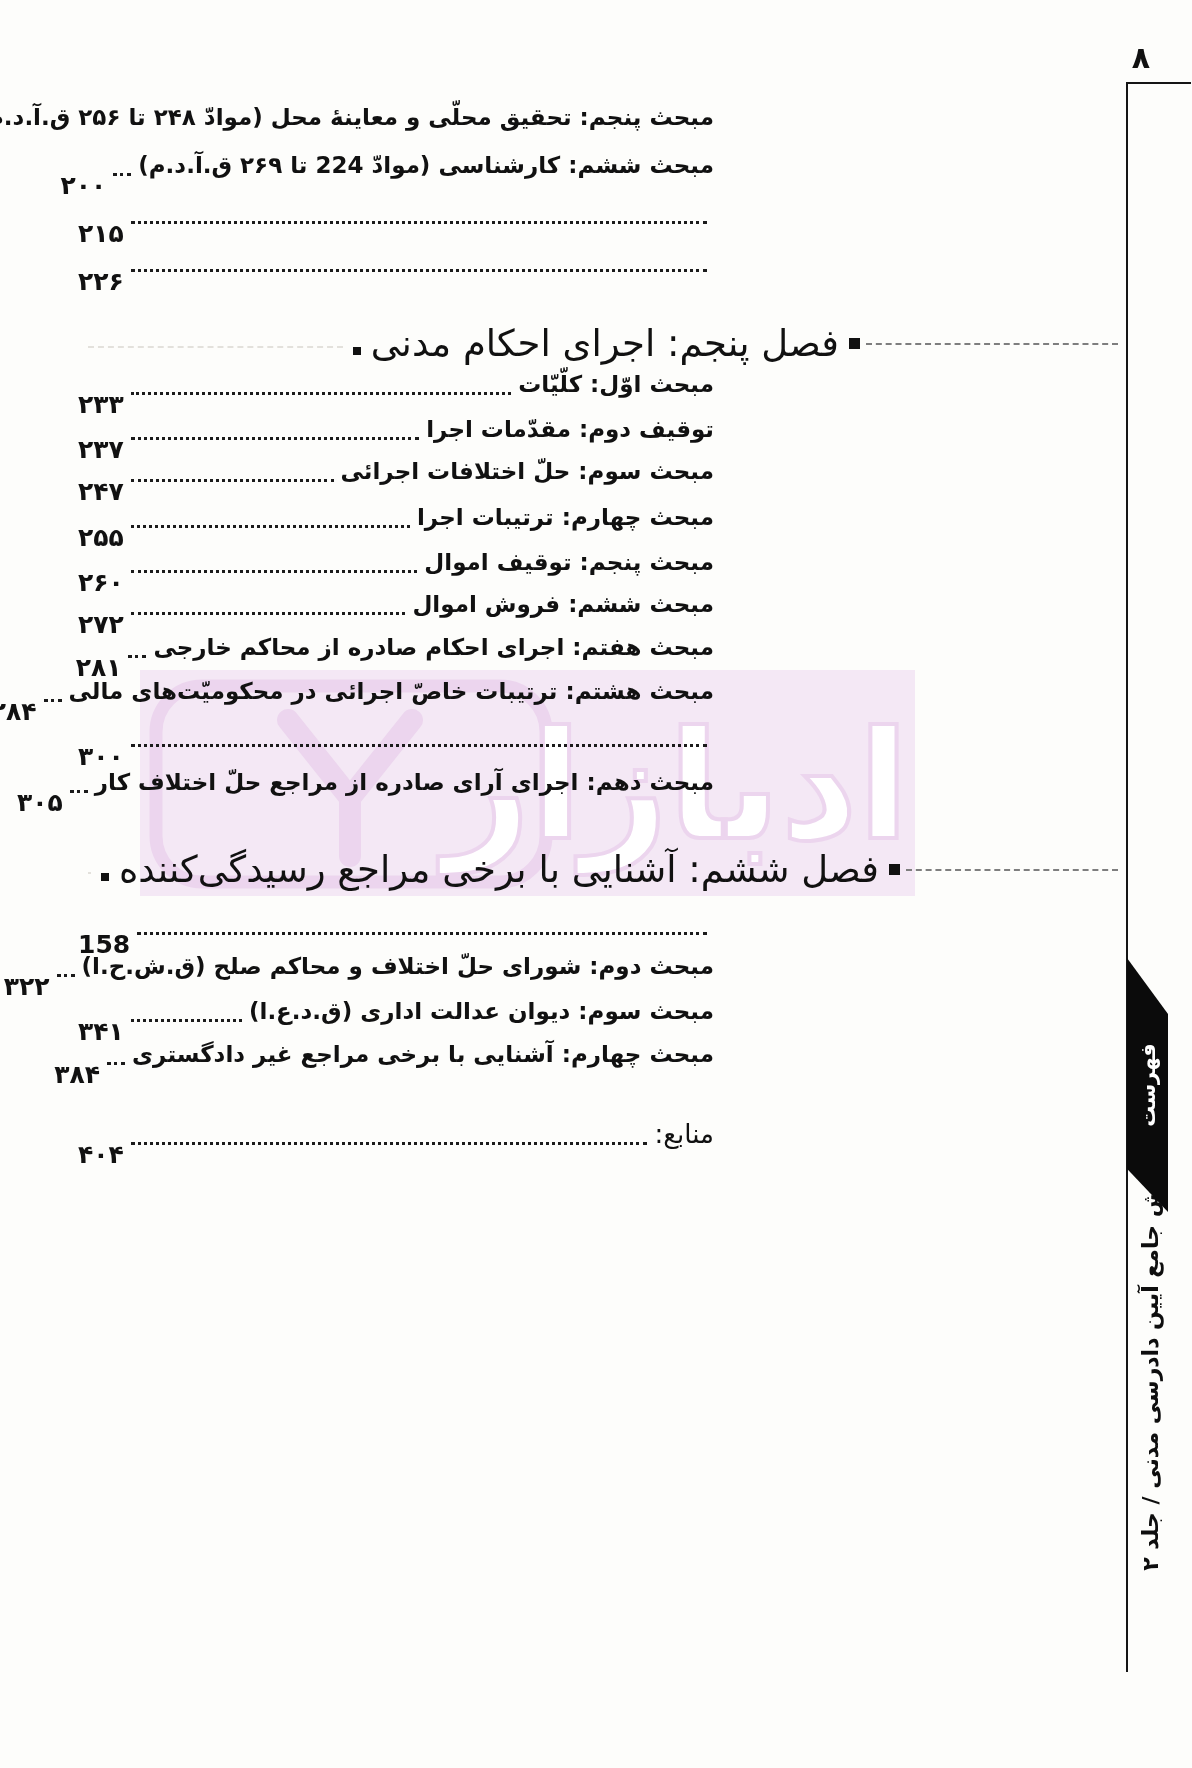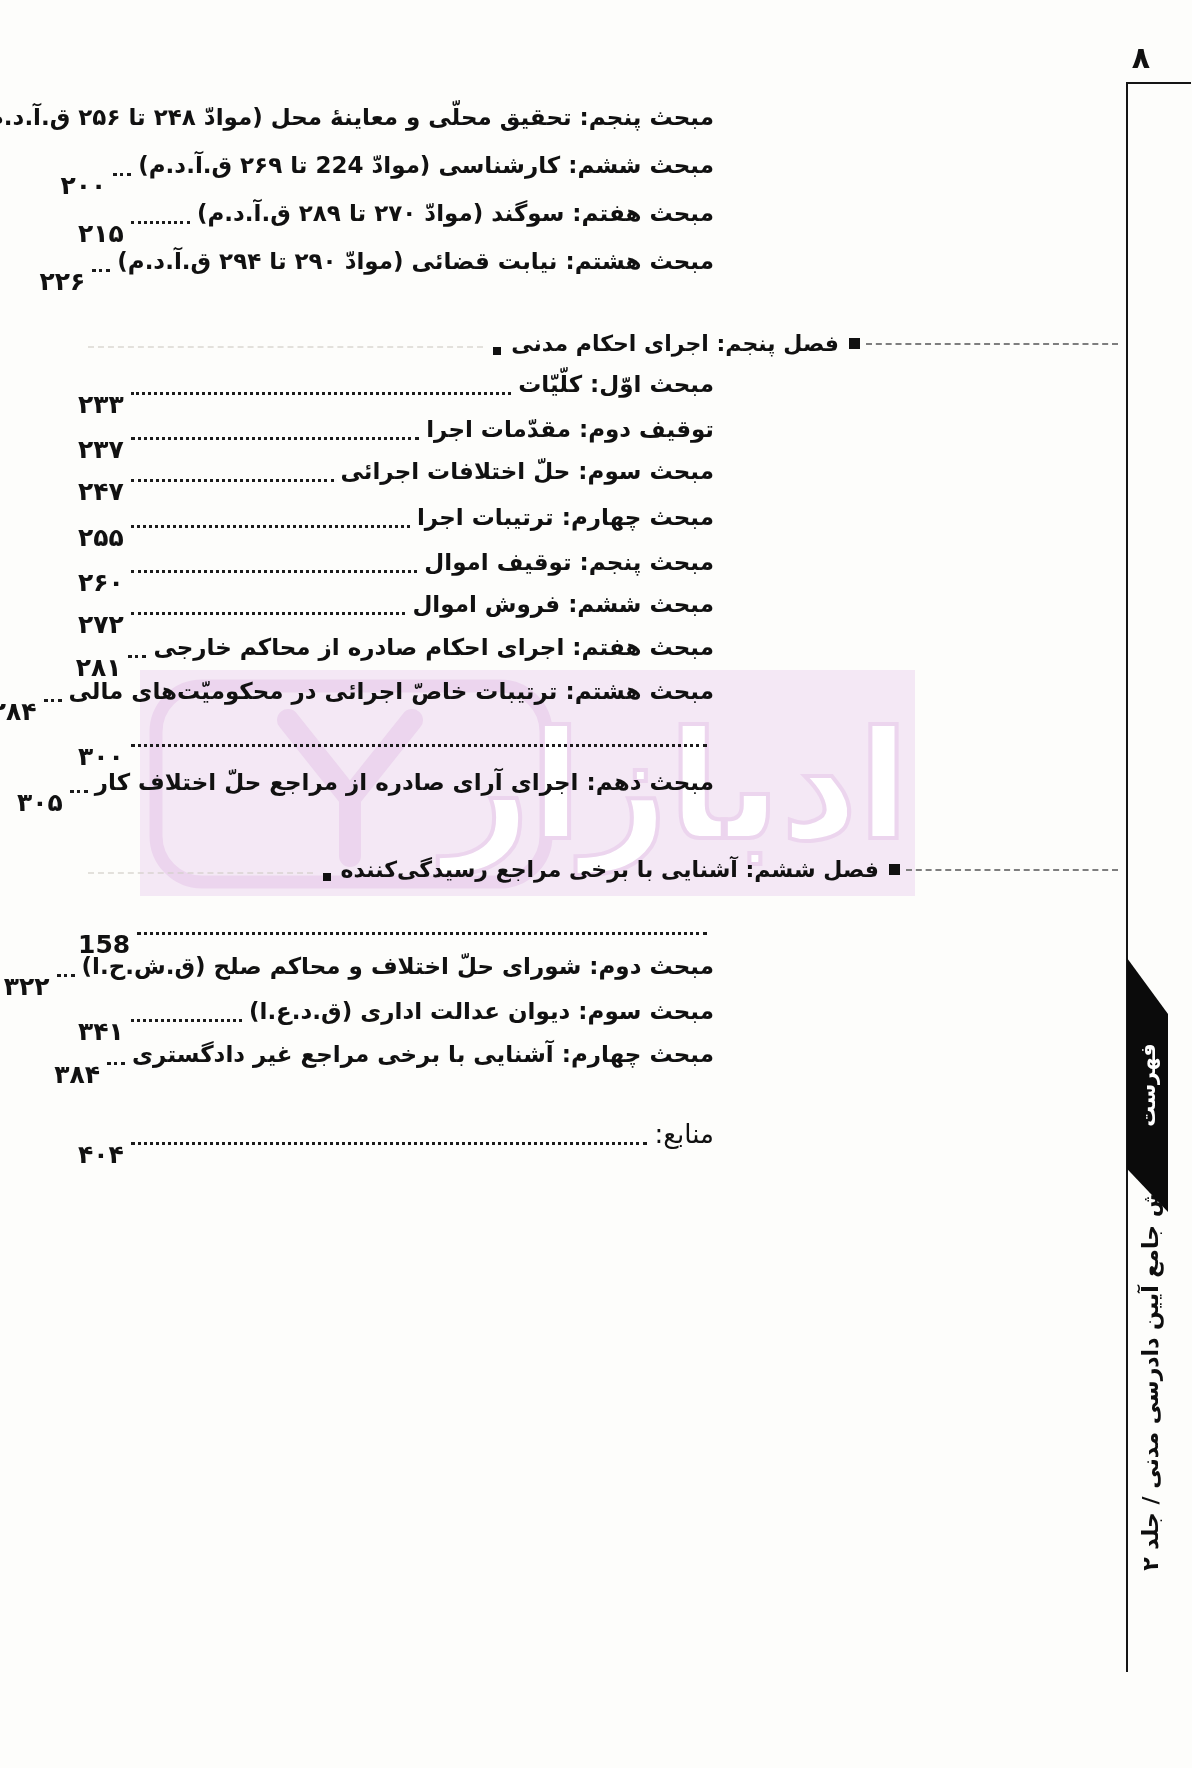--- a/index.html
+++ b/index.html
@@ -64,21 +64,21 @@
     font-size:25px;font-weight:700;white-space:nowrap;margin-top:41px;
   }
   .row.refs .t{font-size:26px;font-weight:400;}
   
   .chapter{
     position:absolute;left:78px;width:1040px;height:46px;
     display:flex;align-items:center;
     z-index:2;
   }
   .chapter .ct{
-    font-size:22px;font-weight:700;white-space:nowrap;
+    font-size:37px;font-weight:400;white-space:nowrap;
     margin:14px 10px;
   }
   .sq{width:11px;height:11px;background:#111;flex:0 0 auto;}
   .sq.sm{width:8px;height:8px;margin-top:16px;}
   .dashR{height:0;border-top:2px dashed #7e7e7e;flex:0 0 auto;margin-left:6px;transform:translateY(1px);}
   .chapter.ch5 .dashR{width:252px;}
   .chapter.ch6 .dashR{width:212px;}
   .dashL{flex:1;height:0;border-top:2px dashed #d3cfc9;opacity:.6;margin:0 10px;transform:translateY(4px);}
 </style>
 </head>
@@ -107,26 +107,24 @@
   <div class="row" style="top:96px">
     <span class="t">مبحث پنجم: تحقیق محلّی و معاینهٔ محل (موادّ ۲۴۸ تا ۲۵۶ ق.آ.د.م)</span>
 
   </div>
   <div class="row" style="top:144px">
     <span class="t">مبحث ششم: کارشناسی (موادّ 224 تا ۲۶۹ ق.آ.د.م)</span>
     <span class="leader"></span>
     <span class="p">۲۰۰</span>
   </div>
   <div class="row" style="top:192px">
-    <span class="t">مبحث هفتم: سوگند (موادّ ۲۷۰ تا ۲۸۹ ق.آ.د.م)</span>
     <span class="leader"></span>
     <span class="p">۲۱۵</span>
   </div>
   <div class="row" style="top:240px">
-    <span class="t">مبحث هشتم: نیابت قضائی (موادّ ۲۹۰ تا ۲۹۴ ق.آ.د.م)</span>
     <span class="leader"></span>
     <span class="p">۲۲۶</span>
   </div>
 
   <div class="chapter ch5" style="top:320px">
     <span class="dashR"></span>
     <span class="sq"></span>
     <span class="ct">فصل پنجم: اجرای احکام مدنی</span>
     <span class="sq sm"></span>
     <span class="dashL"></span>

